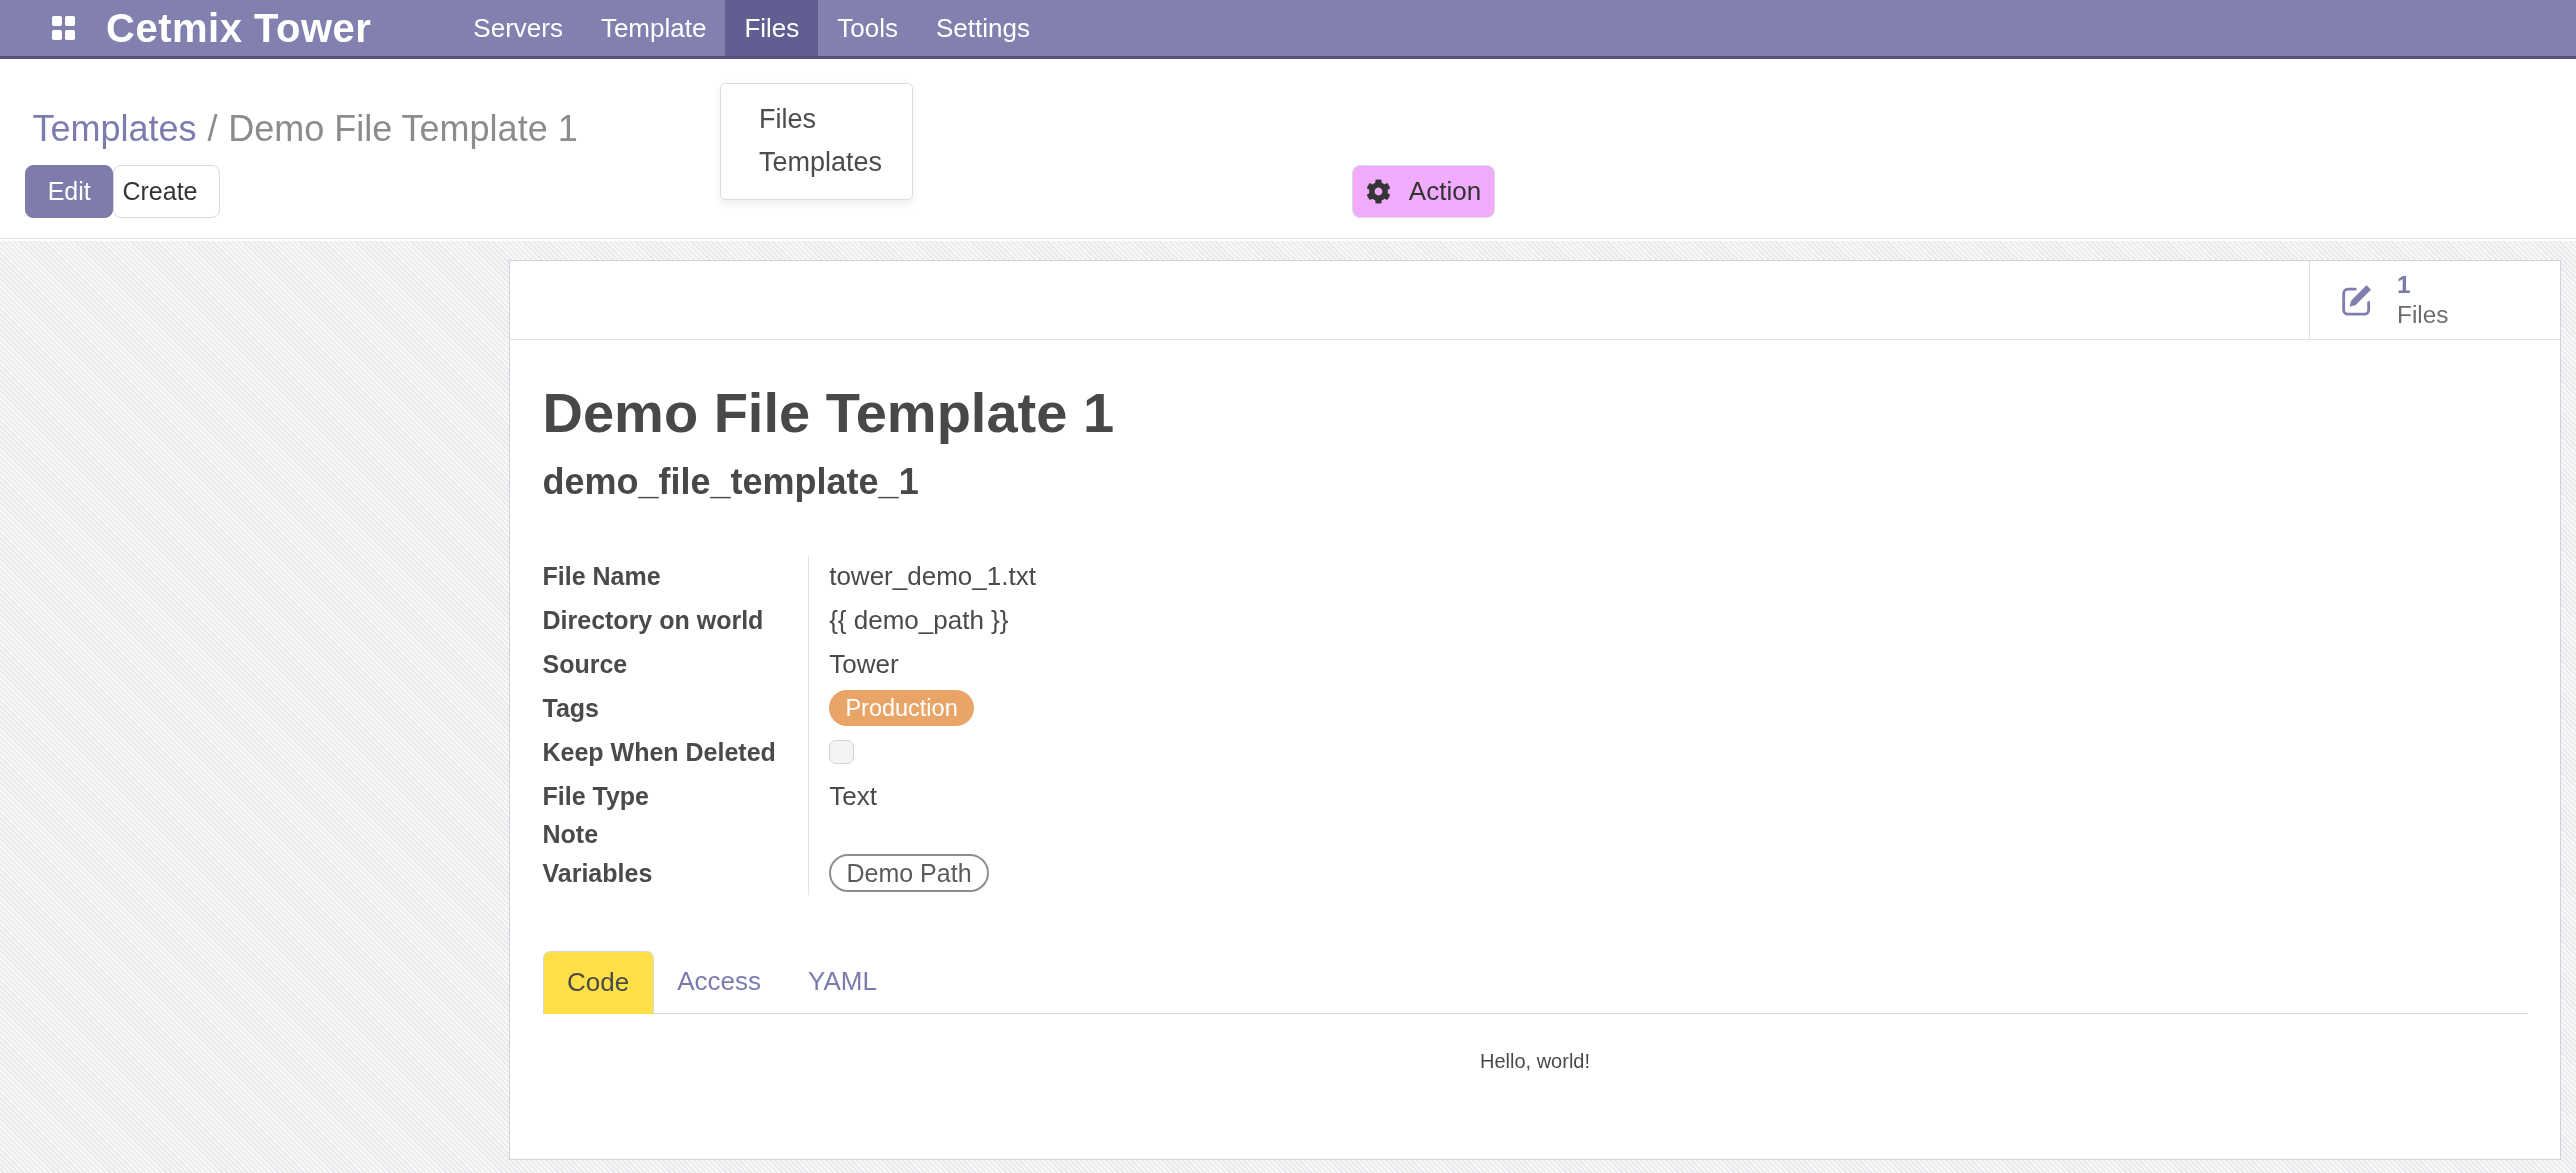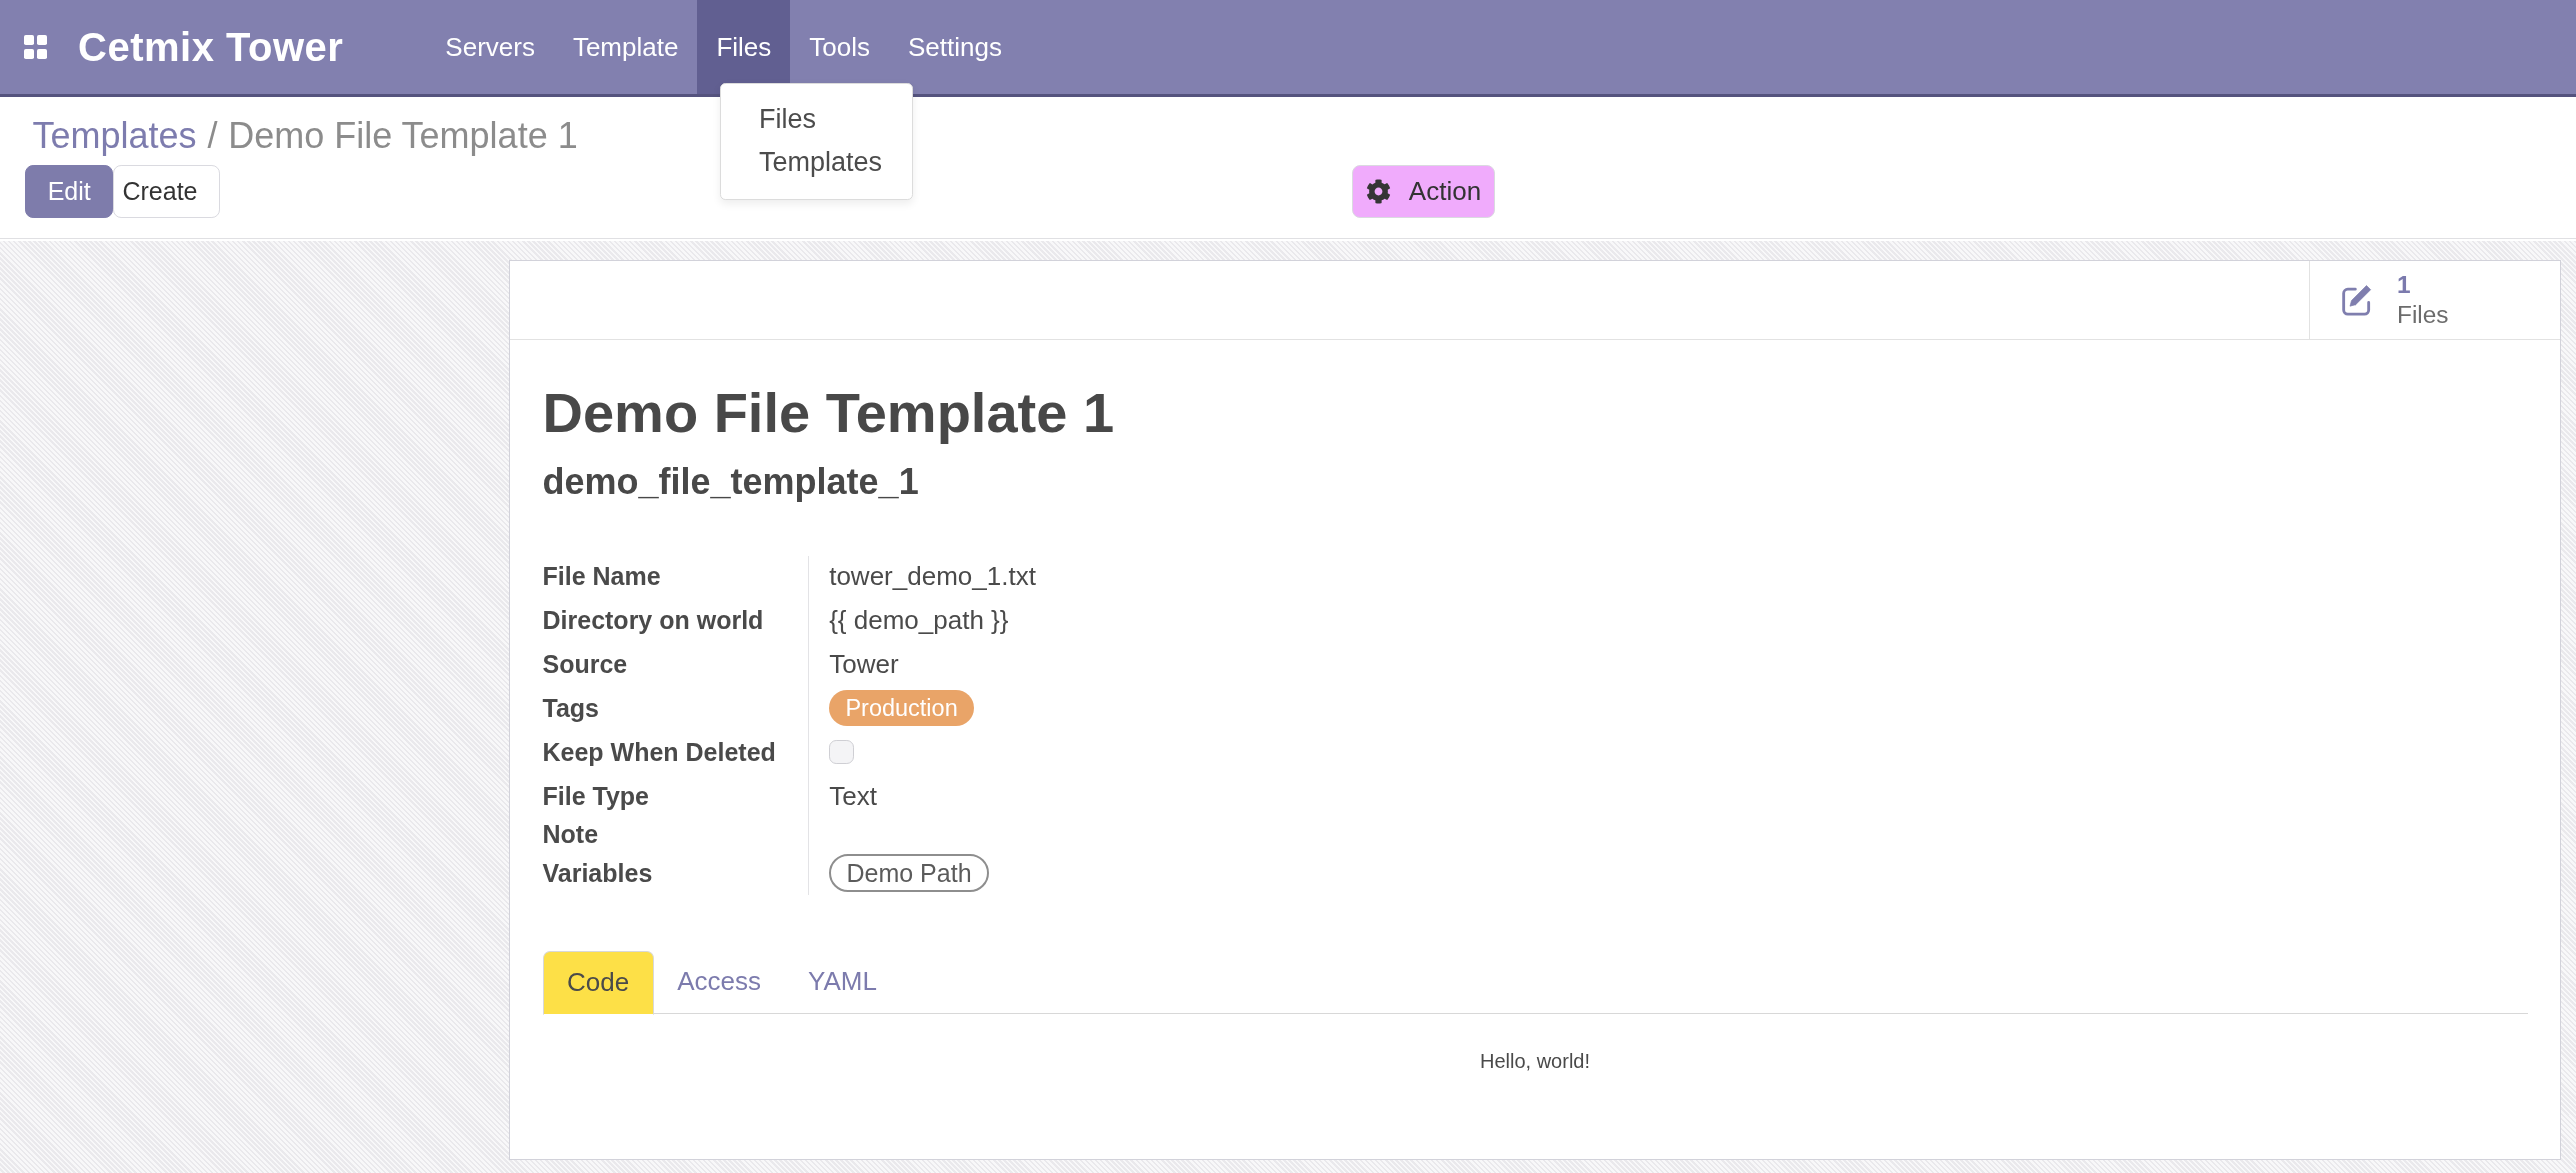--- a/index.html
+++ b/index.html
@@ -1,33 +1,33 @@
 <!DOCTYPE html>
 <html style="font-size:14.4px"><head>
 <meta charset="utf-8">
 <style>
   * { margin:0; padding:0; box-sizing:border-box; }
   html,body { width:2576px; height:1173px; font-family:"Liberation Sans", sans-serif; background:#fff; overflow:hidden; position:relative; }
 
   
-  .navbar { position:absolute; top:0; left:0; width:2576px; height:97px;
+  .navbar { position:absolute; top:0; left:0; width:2576px; height:59px;
             background:#8280af; border-bottom:3.6px solid #55537e;
-            display:flex; align-items:stretch; color:#fff; z-index:5; }
+            display:flex; align-items:stretch; color:#fff; z-index:5;padding-left:28px; }
   .apps-icon { align-self:center; margin-left:23.5px; width:23.5px; height:23.5px;
                display:grid; grid-template-columns:10px 10px; grid-template-rows:10px 10px; gap:3.6px; cursor:pointer; }
   .apps-icon span { background:#fff; border-radius:1.8px; }
   .brand { align-self:center; margin-left:31px; font-size:40px; font-weight:600; letter-spacing:0.5px; cursor:pointer; }
   .nav-menu { display:flex; margin-left:83px; align-items:stretch; font-size:26px; }
   .nav-item { display:flex; align-items:center; padding:0 19px; cursor:pointer; }
   .nav-item.active { background:#615f91; }
 
   
   .control-panel { position:absolute; top:79px; left:0; width:2576px; height:160px;
                    background:#fff; border-bottom:1.8px solid #e0e0e3; }
-  .breadcrumb { position:absolute; left:32.5px; top:36px; font-size:36px; color:#8c8c8c; white-space:nowrap; }
+  .breadcrumb { position:absolute; left:32.5px; top:29px; font-size:36px; color:#8c8c8c; white-space:nowrap; }
   .breadcrumb .bc-link { color:#7d7cae; text-decoration:none; cursor:pointer; }
   .bc-sep { margin:0 10.8px; }
   .cp-buttons { position:absolute; left:25px; top:86px; display:flex; }
   .btn { height:53px; font-size:25px; font-family:"Liberation Sans",sans-serif;
          border-radius:8.1px; display:inline-flex; align-items:center; padding:0 21.7px; cursor:pointer; }
   .btn-edit { background:#7e7cab; color:#fff; border:1.8px solid #7e7cab; }
   .btn-create { background:#fff; color:#333; border:1.8px solid #dadae0;padding-left:8px; }
   .btn-action { position:absolute; left:1352px; top:86px; width:143px; height:53px;
                 background:#f0abfc; border:1.8px solid #dadae0; border-radius:8.1px;
                 display:flex; align-items:center; justify-content:center; gap:18px;

